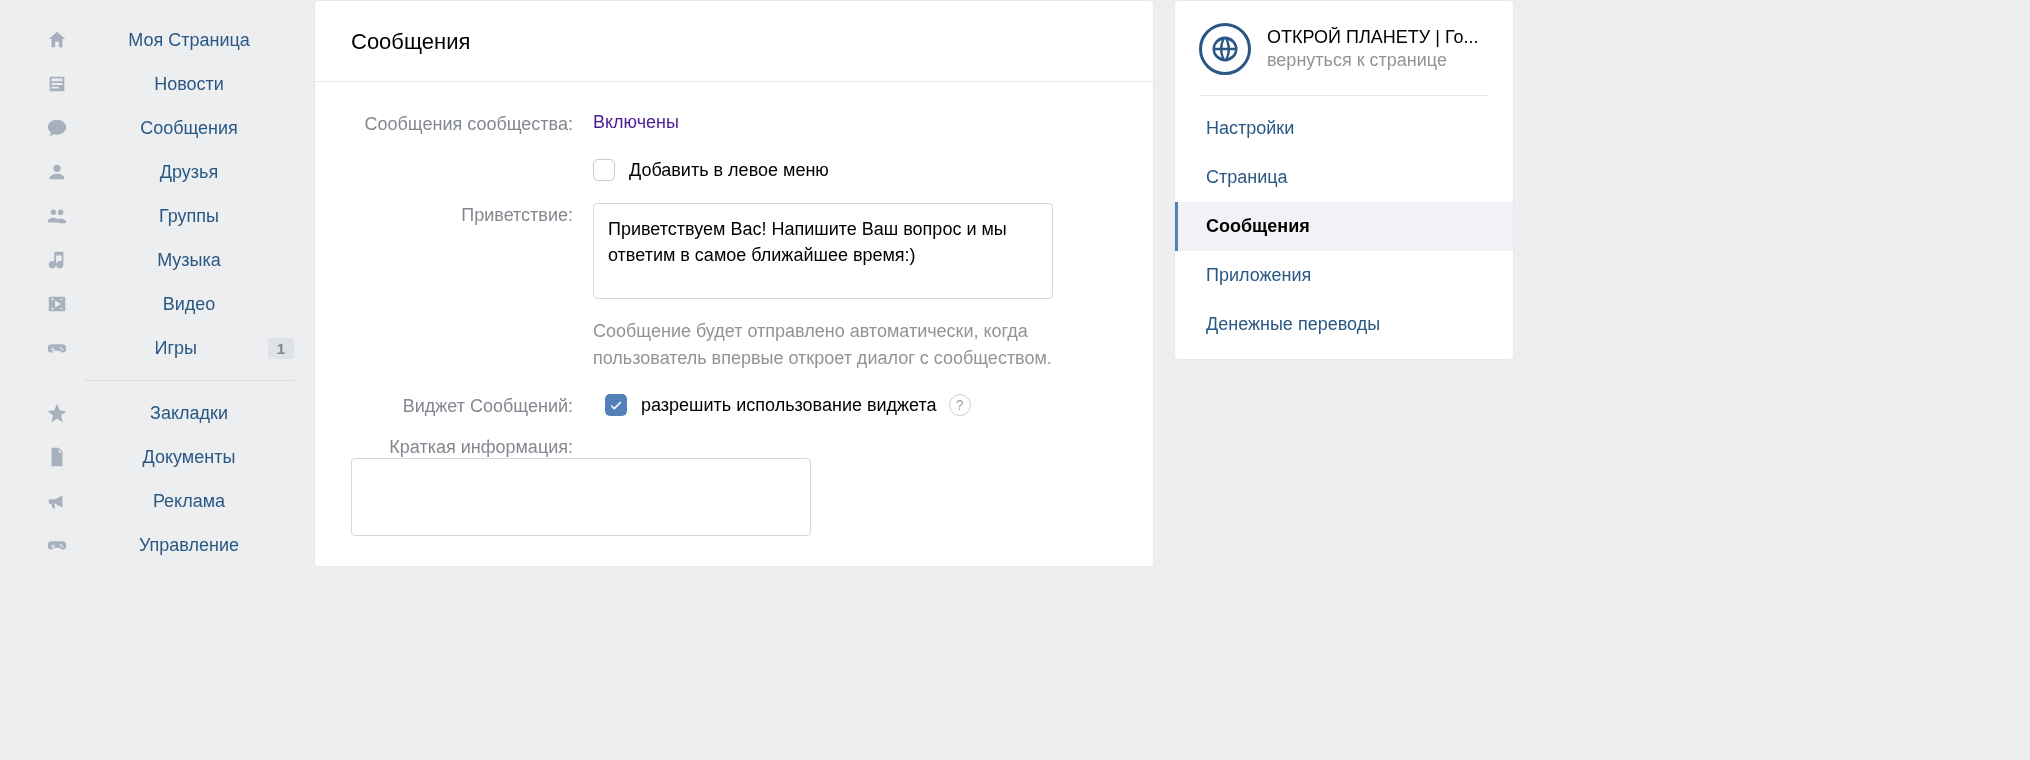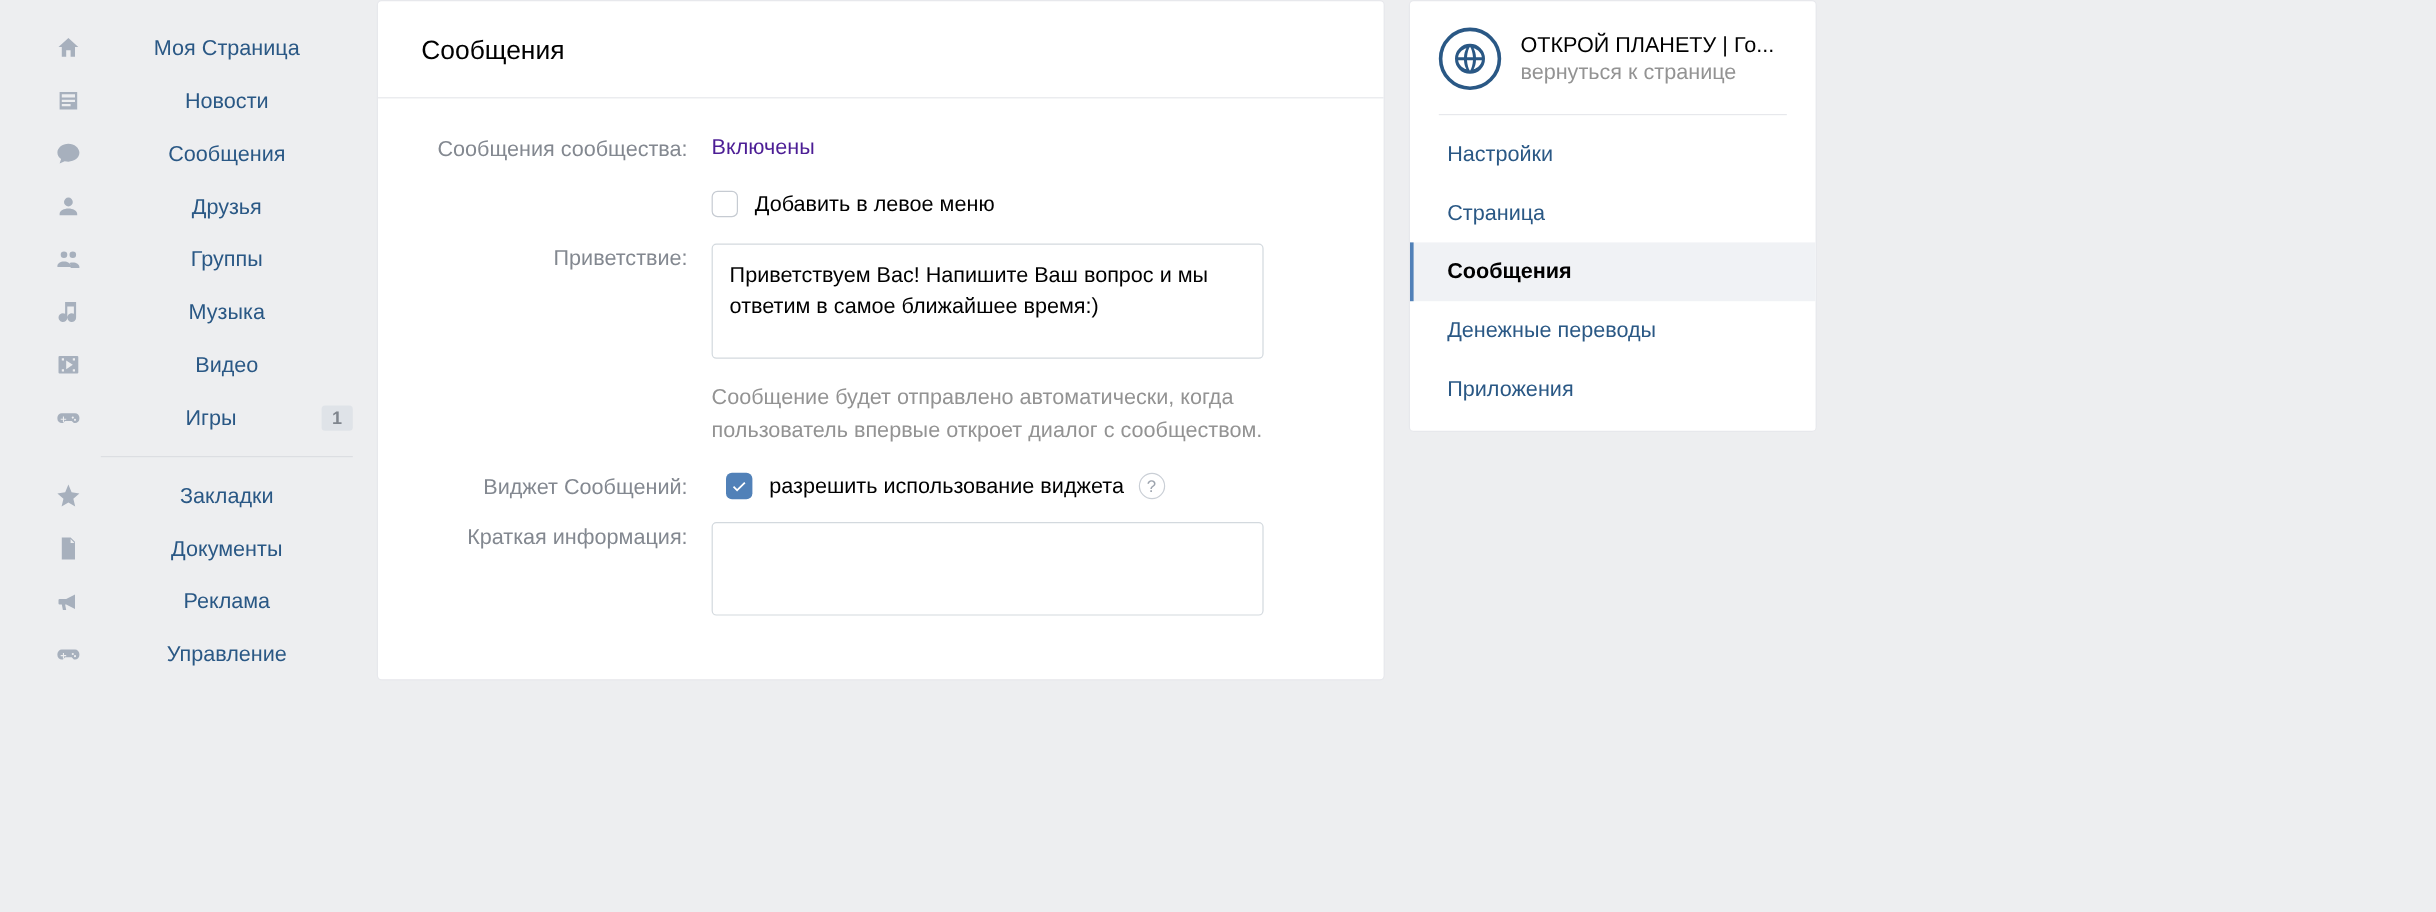--- a/index.html
+++ b/index.html
@@ -361,21 +361,21 @@
               <svg width="14" height="14" viewBox="0 0 24 24">
                   <path d="M9 16.2l-4.2-4.2L3 13.8 9 20l12-12-1.8-1.8z"></path>
                 </svg>
             </span>
             <span class="cb-label">разрешить использование виджета</span>
             <span class="help-icon">?</span>
           </div>
         </div>
       </div>
 
-      <div class="row" style="margin-top:18px;">
+      <div class="row" style="margin-top:18px;flex-direction:column;">
         <div class="lbl">Краткая информация:</div>
         <div class="ctrl">
           <textarea class="textarea empty" style=""></textarea>
         </div>
       </div>
 
     </div>
   </section>
 
   <aside class="right">
@@ -388,17 +388,17 @@
       <div style="min-width:0;">
         <div class="group-title">ОТКРОЙ ПЛАНЕТУ | Го...</div>
         <div class="group-sub">вернуться к странице</div>
       </div>
     </div>
     <hr>
     <div class="right-menu">
       <div class="r-item">Настройки</div>
       <div class="r-item">Страница</div>
       <div class="r-item active">Сообщения</div>
+      <div class="r-item">Приложения</div>
       <div class="r-item">Денежные переводы</div>
-      <div class="r-item">Приложения</div>
     </div>
   </aside>
 </div>
 
 </body></html>

